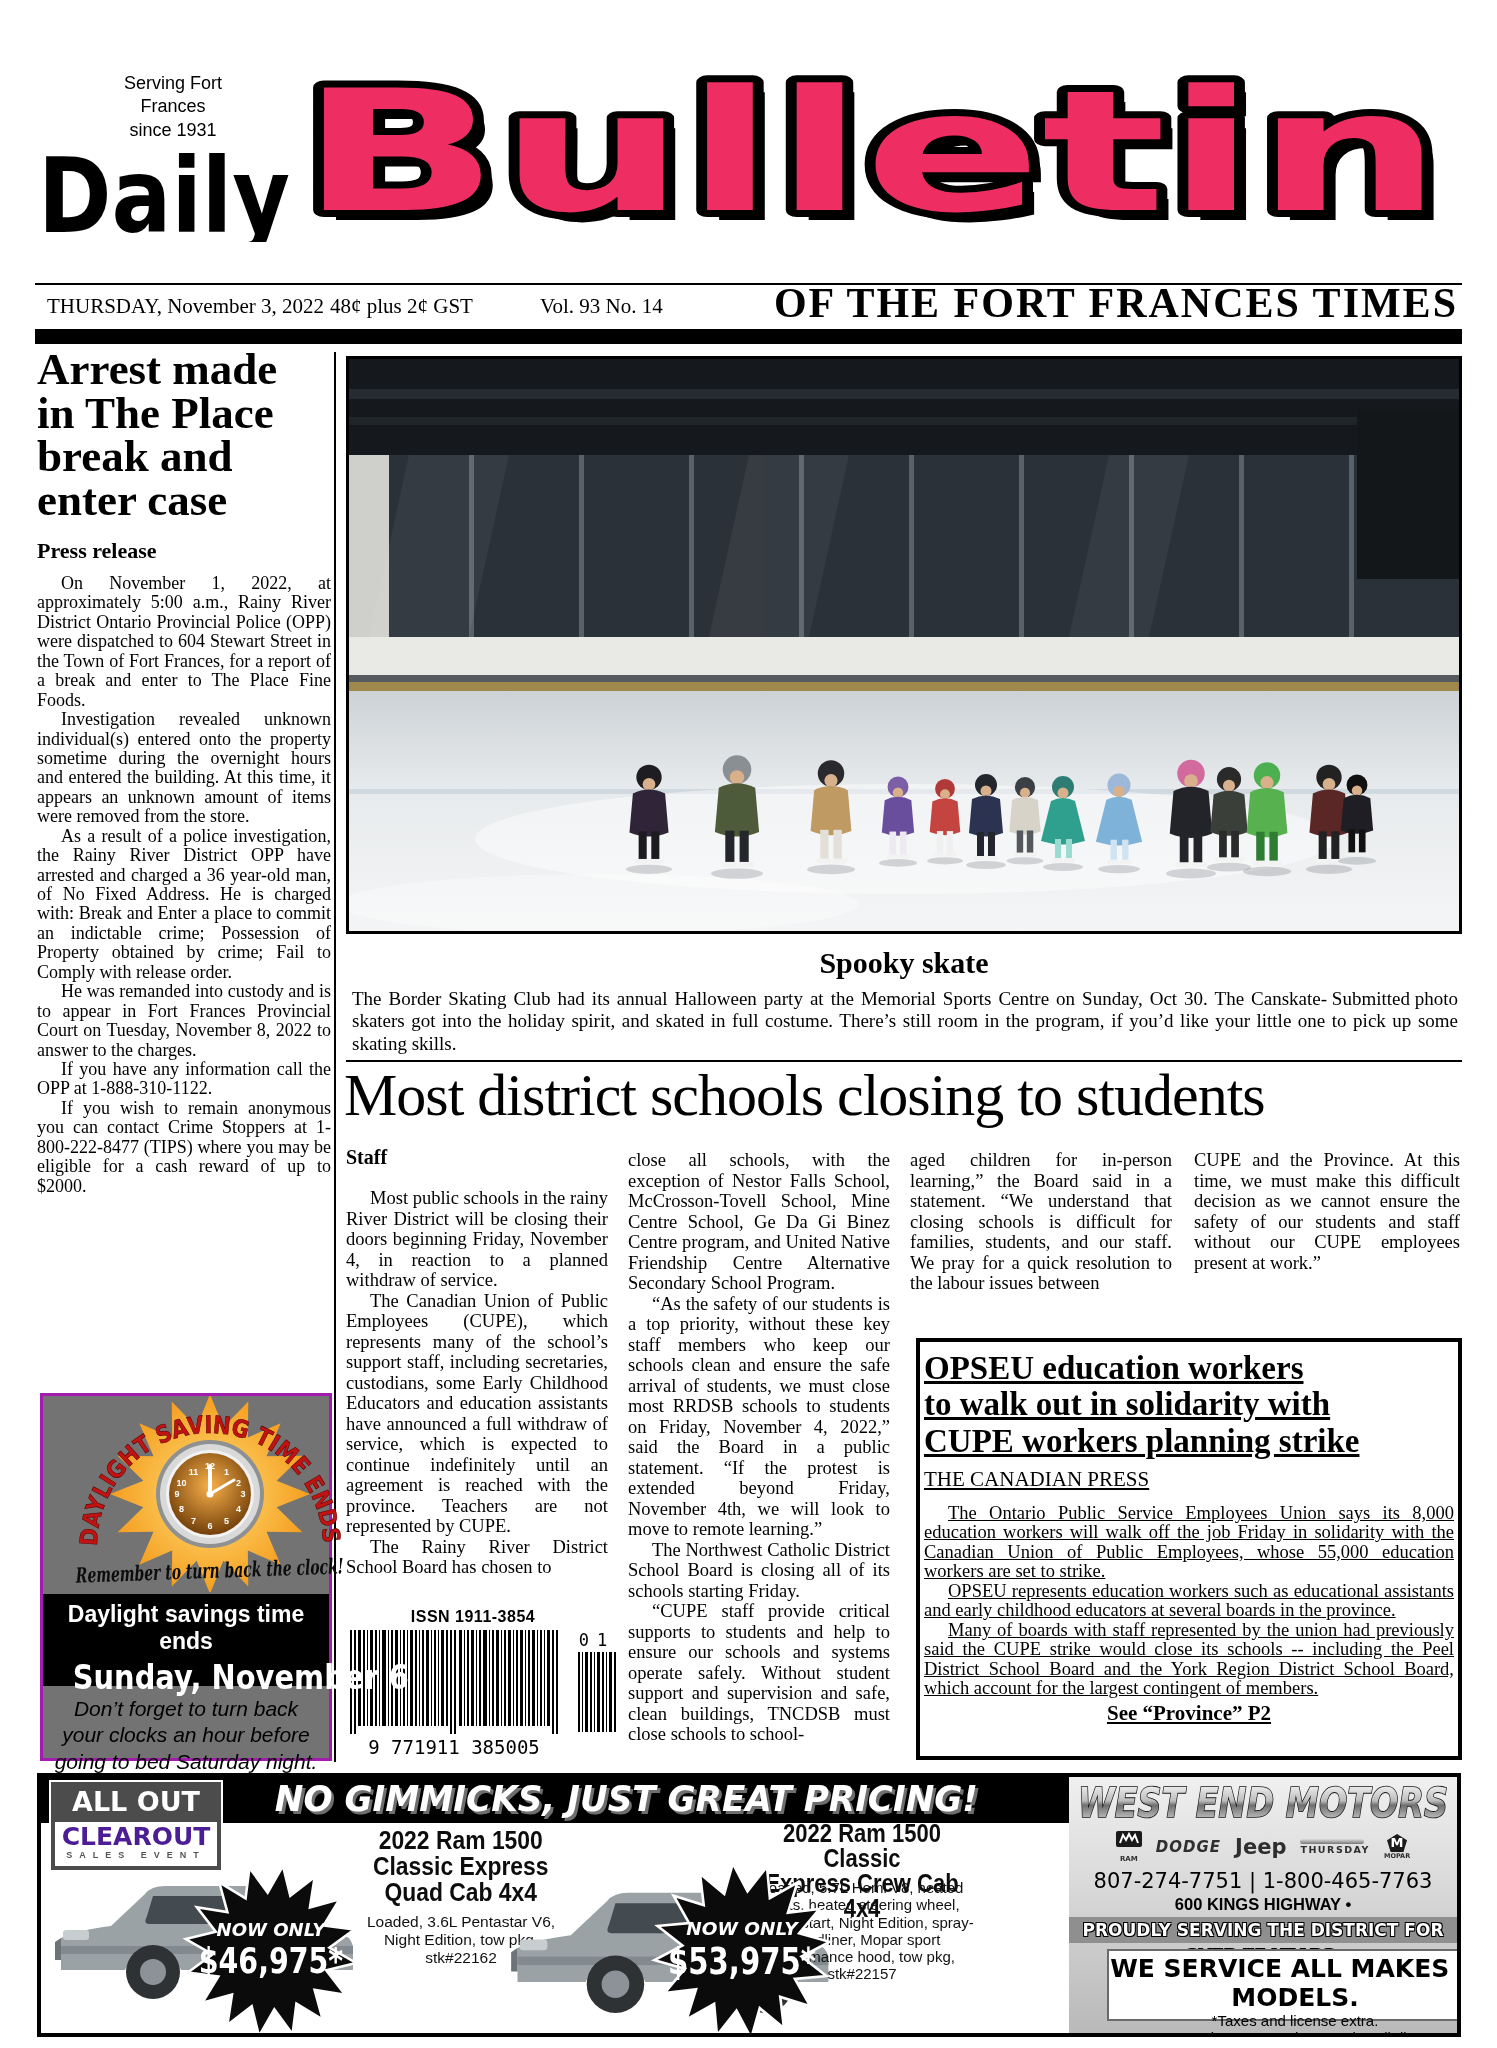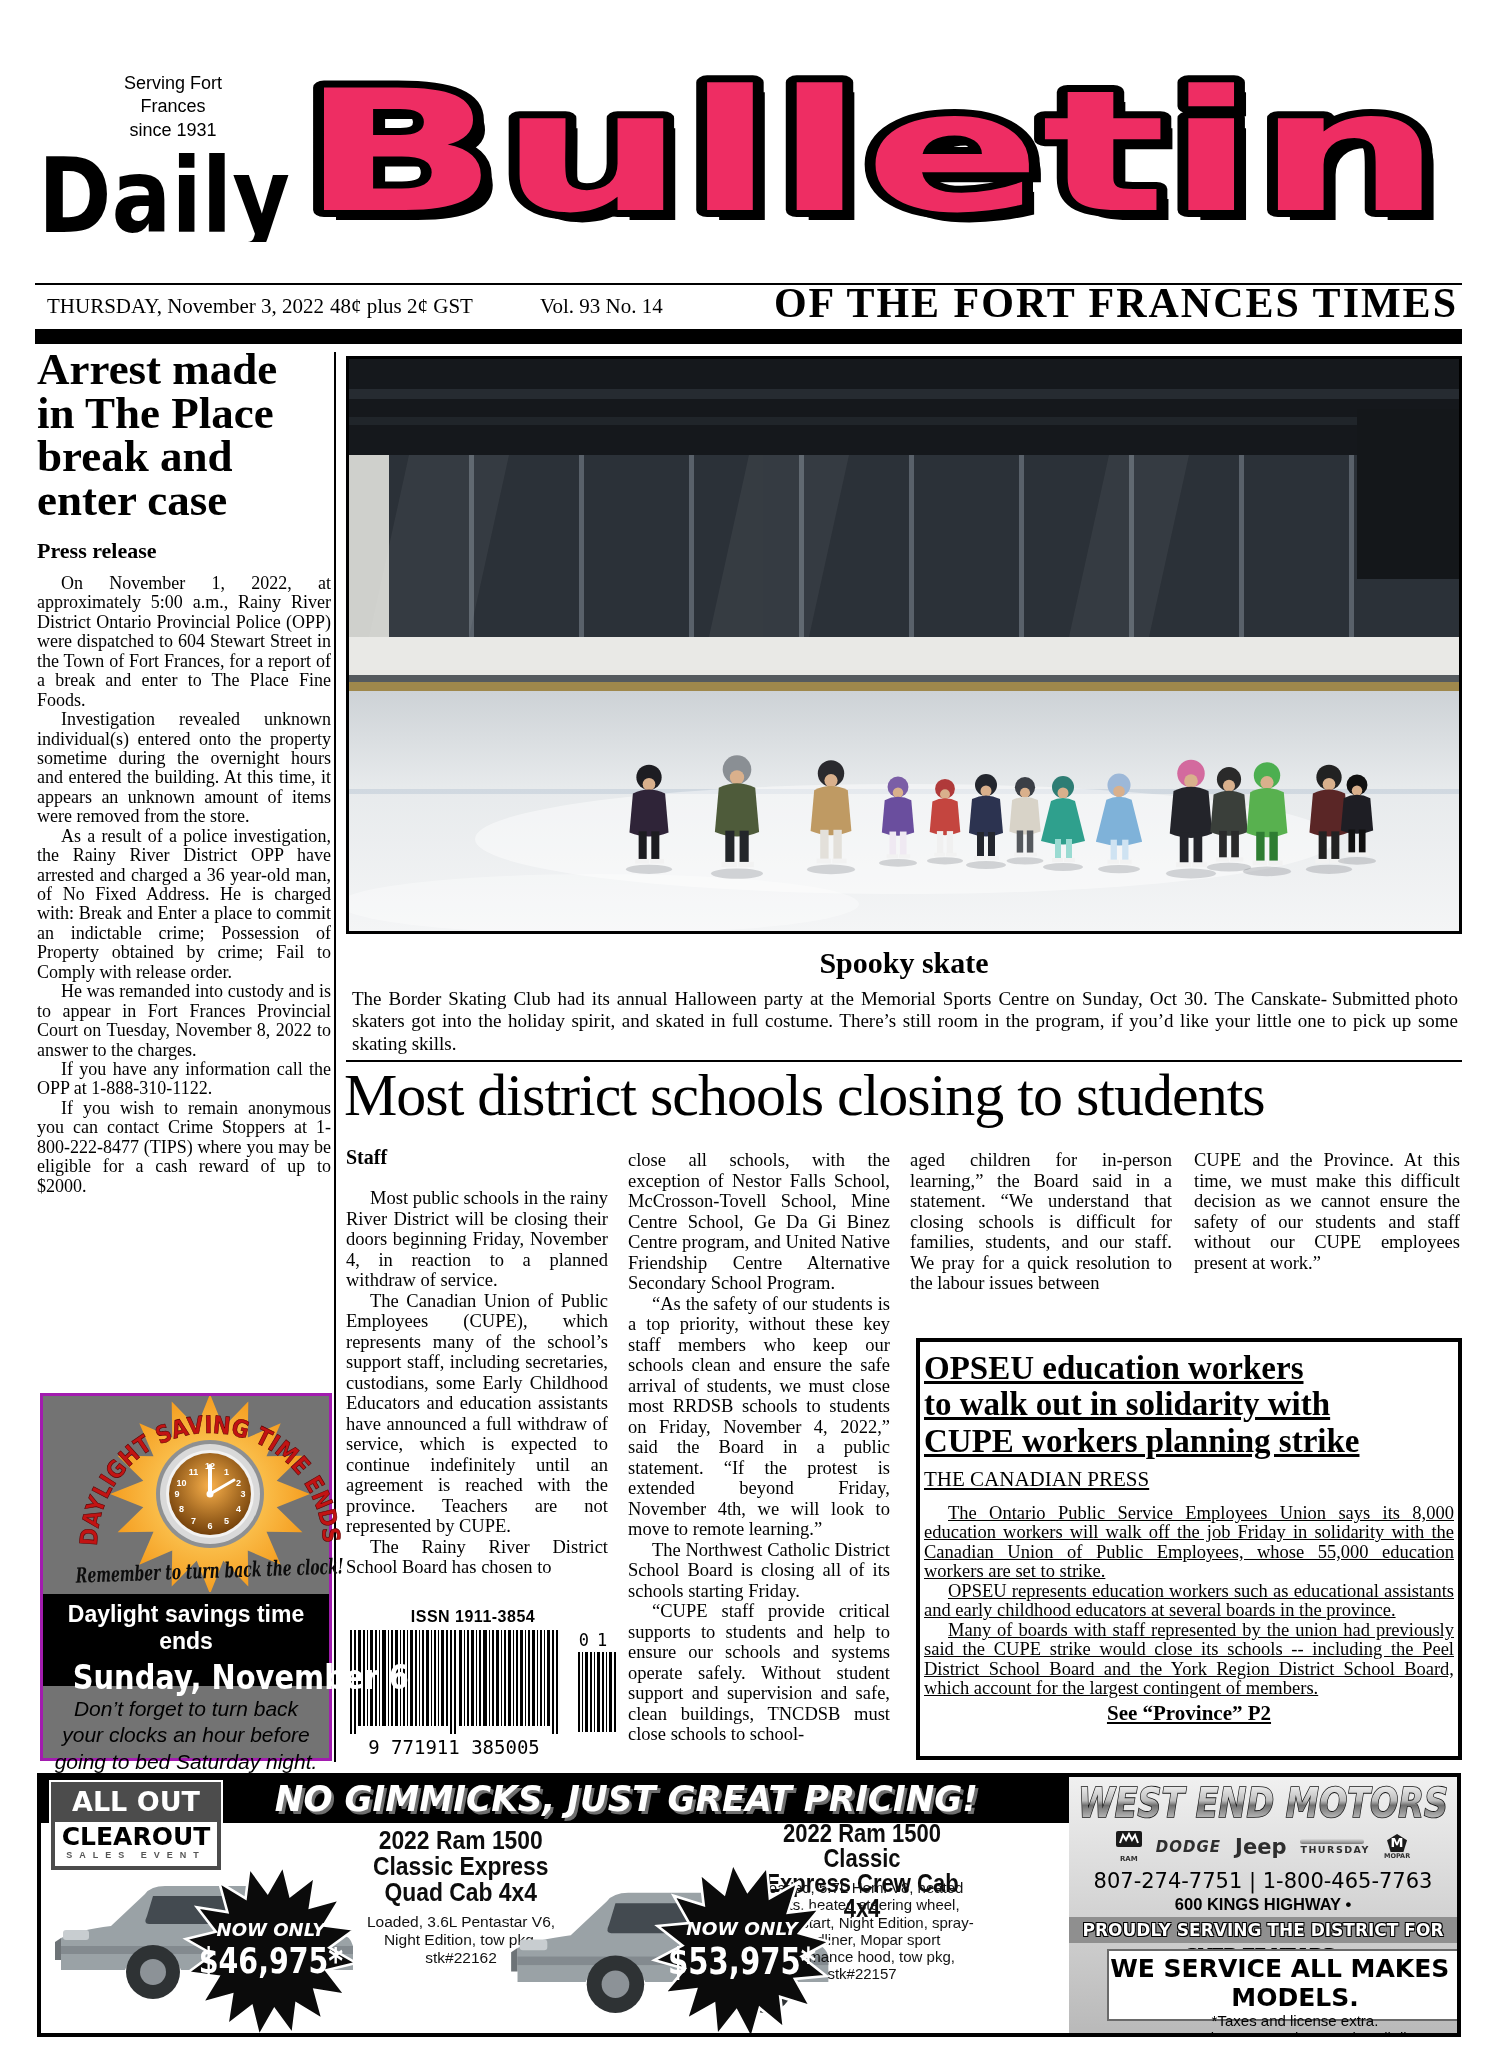--- a/index.html
+++ b/index.html
@@ -50,21 +50,21 @@
            font-style:italic;font-size:21px;line-height:1.25;}
   
   .ad{left:37px;top:1773px;width:1424px;height:264px;border:4px solid #000;box-sizing:border-box;background:#fff;overflow:hidden;}
   .adband{position:absolute;left:0;top:0;width:1028px;height:46px;background:#000;}
   .adbanner{position:absolute;left:185px;top:1px;width:843px;text-align:center;color:#fff;
             font-family:"DejaVu Sans",sans-serif;font-weight:bold;font-style:italic;font-size:36px;
             text-shadow:3px 3px 0 #6e6e6e;white-space:nowrap;transform:scaleX(.95);transform-origin:left;}
   .badge{position:absolute;left:8px;top:3px;width:170px;height:88px;border:2px solid #fff;background:#4c4c4c;}
   .badge .b1{color:#fff;text-align:center;font-family:"DejaVu Sans",sans-serif;font-weight:bold;font-size:27px;margin-top:4px;}
   .badge .b2w{position:absolute;left:4px;top:40px;width:162px;height:44px;background:#fff;text-align:center;}
-  .badge .b2{color:#000000;font-family:"DejaVu Sans",sans-serif;font-weight:bold;font-size:25px;line-height:1;margin-top:2px;}
+  .badge .b2{color:#4c1d95;font-family:"DejaVu Sans",sans-serif;font-weight:bold;font-size:25px;line-height:1;margin-top:2px;}
   .badge .b3{color:#555;font-family:"Liberation Sans",sans-serif;font-weight:bold;font-size:9px;letter-spacing:7px;margin-top:1px;}
   .adtitle{position:absolute;text-align:center;color:#0d0d0d;font-family:"Liberation Sans",sans-serif;
            font-weight:bold;line-height:1.0;white-space:pre-line;}
   .adtitle>span{display:inline-block;transform:scaleX(.88);transform-origin:center top;}
   .addetails{position:absolute;text-align:center;font-family:"Liberation Sans",sans-serif;font-size:15.5px;line-height:1.15;color:#111;}
   .panel{position:absolute;left:1028px;top:0;width:388px;height:256px;background:linear-gradient(#f0f0f0,#b9b9b9);}
   .brands{position:absolute;left:0;top:52px;width:100%;height:36px;display:flex;align-items:center;justify-content:center;gap:14px;}
   .brand{font-family:"DejaVu Sans",sans-serif;font-weight:bold;color:#2e2e2e;text-align:center;}
   .phone{position:absolute;left:0;top:92px;width:100%;text-align:center;font-family:"DejaVu Sans",sans-serif;font-weight:normal;font-size:21px;}
   .addr{position:absolute;left:0;top:118px;width:100%;text-align:center;font-family:"Liberation Sans",sans-serif;font-weight:bold;font-size:16.5px;}

